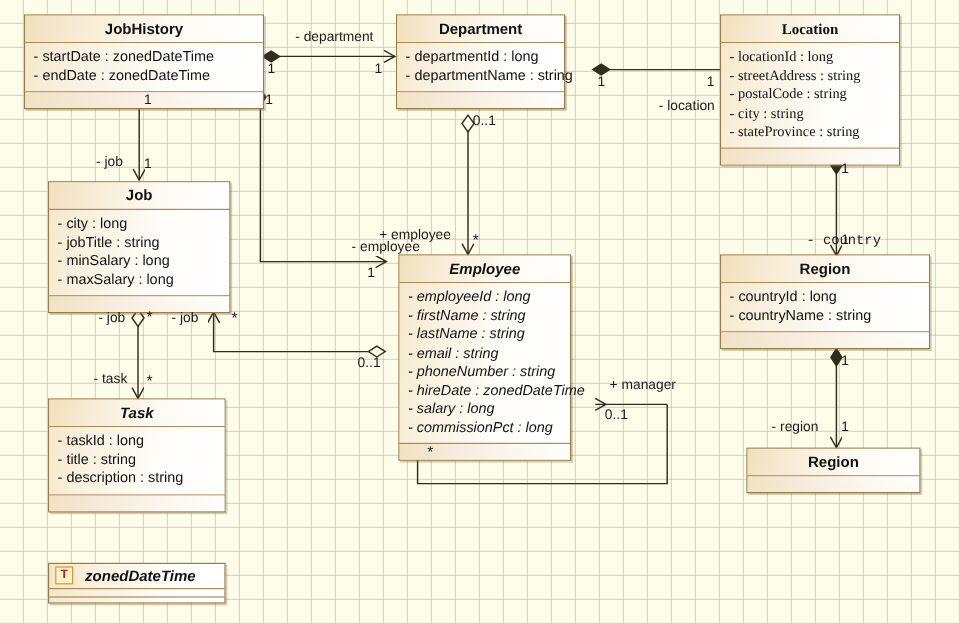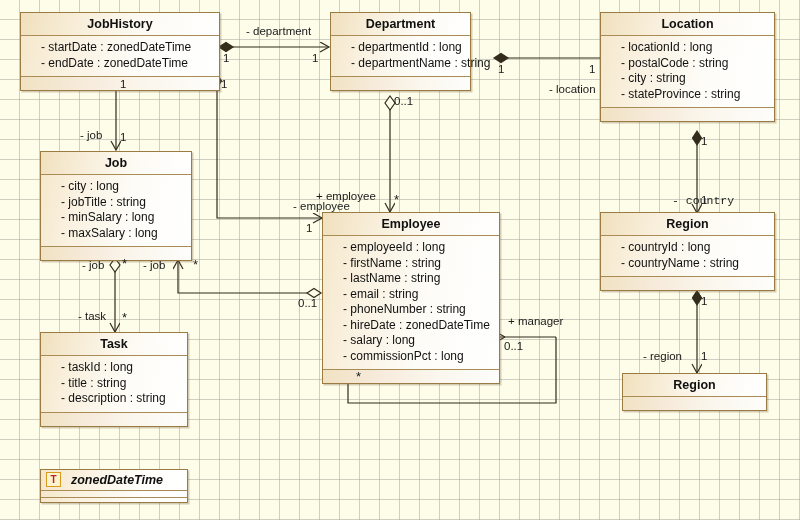--- a/index.html
+++ b/index.html
@@ -28,23 +28,23 @@
   .uml .title{
     text-align:center;
     font-weight:bold;
     font-size:12.5px;
     color:#101010;
     padding:4px 4px 4px;
     border-bottom:1px solid #a98b55;
     line-height:1.15;
     background:linear-gradient(100deg,#f0e0bd 0%,#f7ecd6 25%,#fdfaf3 60%,#ffffff 100%);
   }
-  .uml.abstract .title{}
+  .uml.abstract .title{font-style:italic;}
   .uml .attrs{
-    padding:4px 6px 5px 20px;
+    padding:4px 6px 5px 7px;
     border-bottom:1px solid #a98b55;
     background:linear-gradient(100deg,#f5e8cc 0%,#faf2e2 25%,#fdfcf7 58%,#ffffff 100%);
   }
   .uml .attrs div{
     font-size:12px;color:#111;line-height:15.5px;white-space:nowrap;
   }
   .uml .ops{
     height:13px;
     background:linear-gradient(100deg,#f1e2c2 0%,#f6eada 30%,#fbf7ee 65%,#fdfdfb 100%);
   }
@@ -142,43 +142,44 @@
 
   <div class="uml" style="left:330px;top:12px;width:141px;">
     <div class="title">Department</div>
     <div class="attrs">
       <div>- departmentId : long</div>
       <div>- departmentName : string</div>
     </div>
     <div class="ops"></div>
   </div>
 
-  <div class="uml" style="left:600px;top:12px;width:175px;">
+  <div class="uml" style="left:600px;top:12px;width:150px;font-family:Liberation Serif, serif;">
     <div class="title">Location</div>
     <div class="attrs">
       <div>- locationId : long</div>
+      <div>- streetAddress : string</div>
       <div>- postalCode : string</div>
       <div>- city : string</div>
       <div>- stateProvince : string</div>
     </div>
     <div class="ops"></div>
   </div>
 
   <div class="uml" style="left:40px;top:151px;width:152px;">
     <div class="title">Job</div>
     <div class="attrs">
       <div>- city : long</div>
       <div>- jobTitle : string</div>
       <div>- minSalary : long</div>
       <div>- maxSalary : long</div>
     </div>
     <div class="ops"></div>
   </div>
 
-  <div class="uml" style="left:322px;top:212px;width:178px;">
+  <div class="uml" style="left:332px;top:212px;width:144px;font-style:italic;">
     <div class="title">Employee</div>
     <div class="attrs">
       <div>- employeeId : long</div>
       <div>- firstName : string</div>
       <div>- lastName : string</div>
       <div>- email : string</div>
       <div>- phoneNumber : string</div>
       <div>- hireDate : zonedDateTime</div>
       <div>- salary : long</div>
       <div>- commissionPct : long</div>

